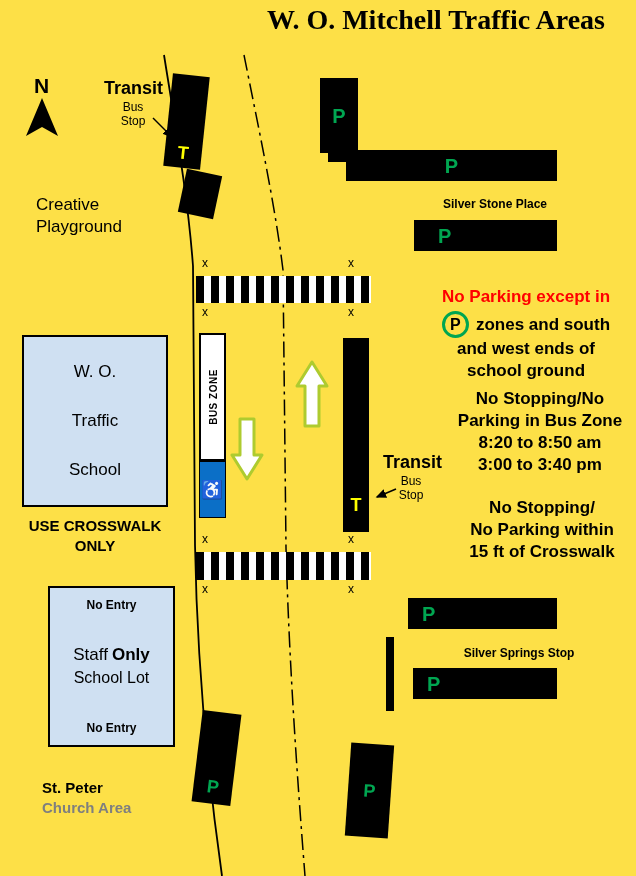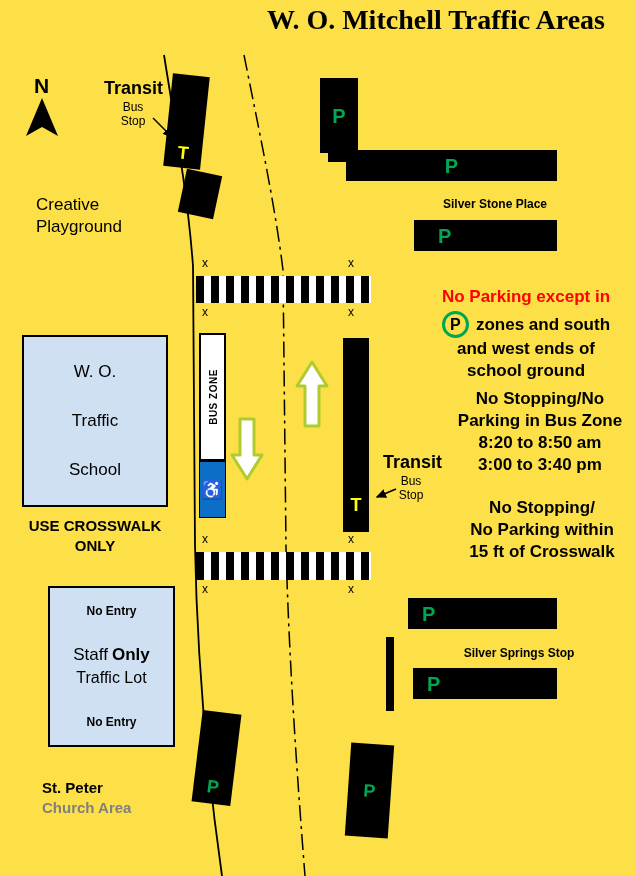--- a/index.html
+++ b/index.html
@@ -33,21 +33,21 @@
   .buszone span{position:absolute;left:50%;top:50%;transform:translate(-50%,-50%) rotate(-90deg);
                 font-size:10px;font-weight:600;letter-spacing:.5px;white-space:nowrap;}
   .handicap{left:199px;top:461px;width:27px;height:57px;background:#0B6FC7;border:1px solid #000;box-sizing:border-box;
             display:flex;align-items:center;justify-content:center;color:#fff;font-size:18px;}
 
   
   .bluebox{background:#CFE0F2;border:2px solid #000;box-sizing:border-box;}
   .school{left:22px;top:335px;width:146px;height:172px;display:flex;flex-direction:column;
           justify-content:space-around;align-items:center;font-size:17px;padding:10px 4px;}
   .stafflot{left:48px;top:586px;width:127px;height:161px;display:flex;flex-direction:column;
-            justify-content:space-between;align-items:center;padding:16px 0;font-size:12px;}
+            justify-content:space-between;align-items:center;padding:10px 0;font-size:12px;}
   .noentry{font-weight:700;font-size:12px;}
   .staffname{font-size:17px;text-align:center;line-height:1.35;}
   .staffname .b{font-weight:700;}
   .stafflot .plot{font-size:16px;}
 
   
   .playground{left:36px;top:194px;font-size:17px;line-height:1.3;}
   .usecross{left:2px;top:516px;width:186px;text-align:center;font-weight:700;font-size:15px;line-height:1.3;}
   .street{font-size:12px;font-weight:600;text-align:center;}
   .church{left:42px;top:778px;font-size:15px;font-weight:700;line-height:1.35;}
@@ -179,21 +179,21 @@
   <div class="abs blk jstart" style="left:413px;top:668px;width:144px;height:31px;padding-left:14px;box-sizing:border-box;">
     <span class="pmark">P</span>
   </div>
 
   <div class="abs bluebox stafflot">
     <div class="noentry">No Entry</div>
     <div class="staffname">
       <div>
         <span style="margin-right:4px;">Staff</span><span class="b">Only</span>
       </div>
-      <div class="plot">Traffic Lot</div>
+      <div class="plot">School Lot</div>
     </div>
     <div class="noentry">No Entry</div>
   </div>
 
   <div class="abs blk col jend" style="left:197px;top:712px;width:39px;height:92px;transform:rotate(7deg);padding-bottom:8px;box-sizing:border-box;">
     <span class="pmark sm">P</span>
   </div>
   <div class="abs blk" style="left:348px;top:744px;width:43px;height:93px;transform:rotate(4deg);">
     <span class="pmark sm">P</span>
   </div>

